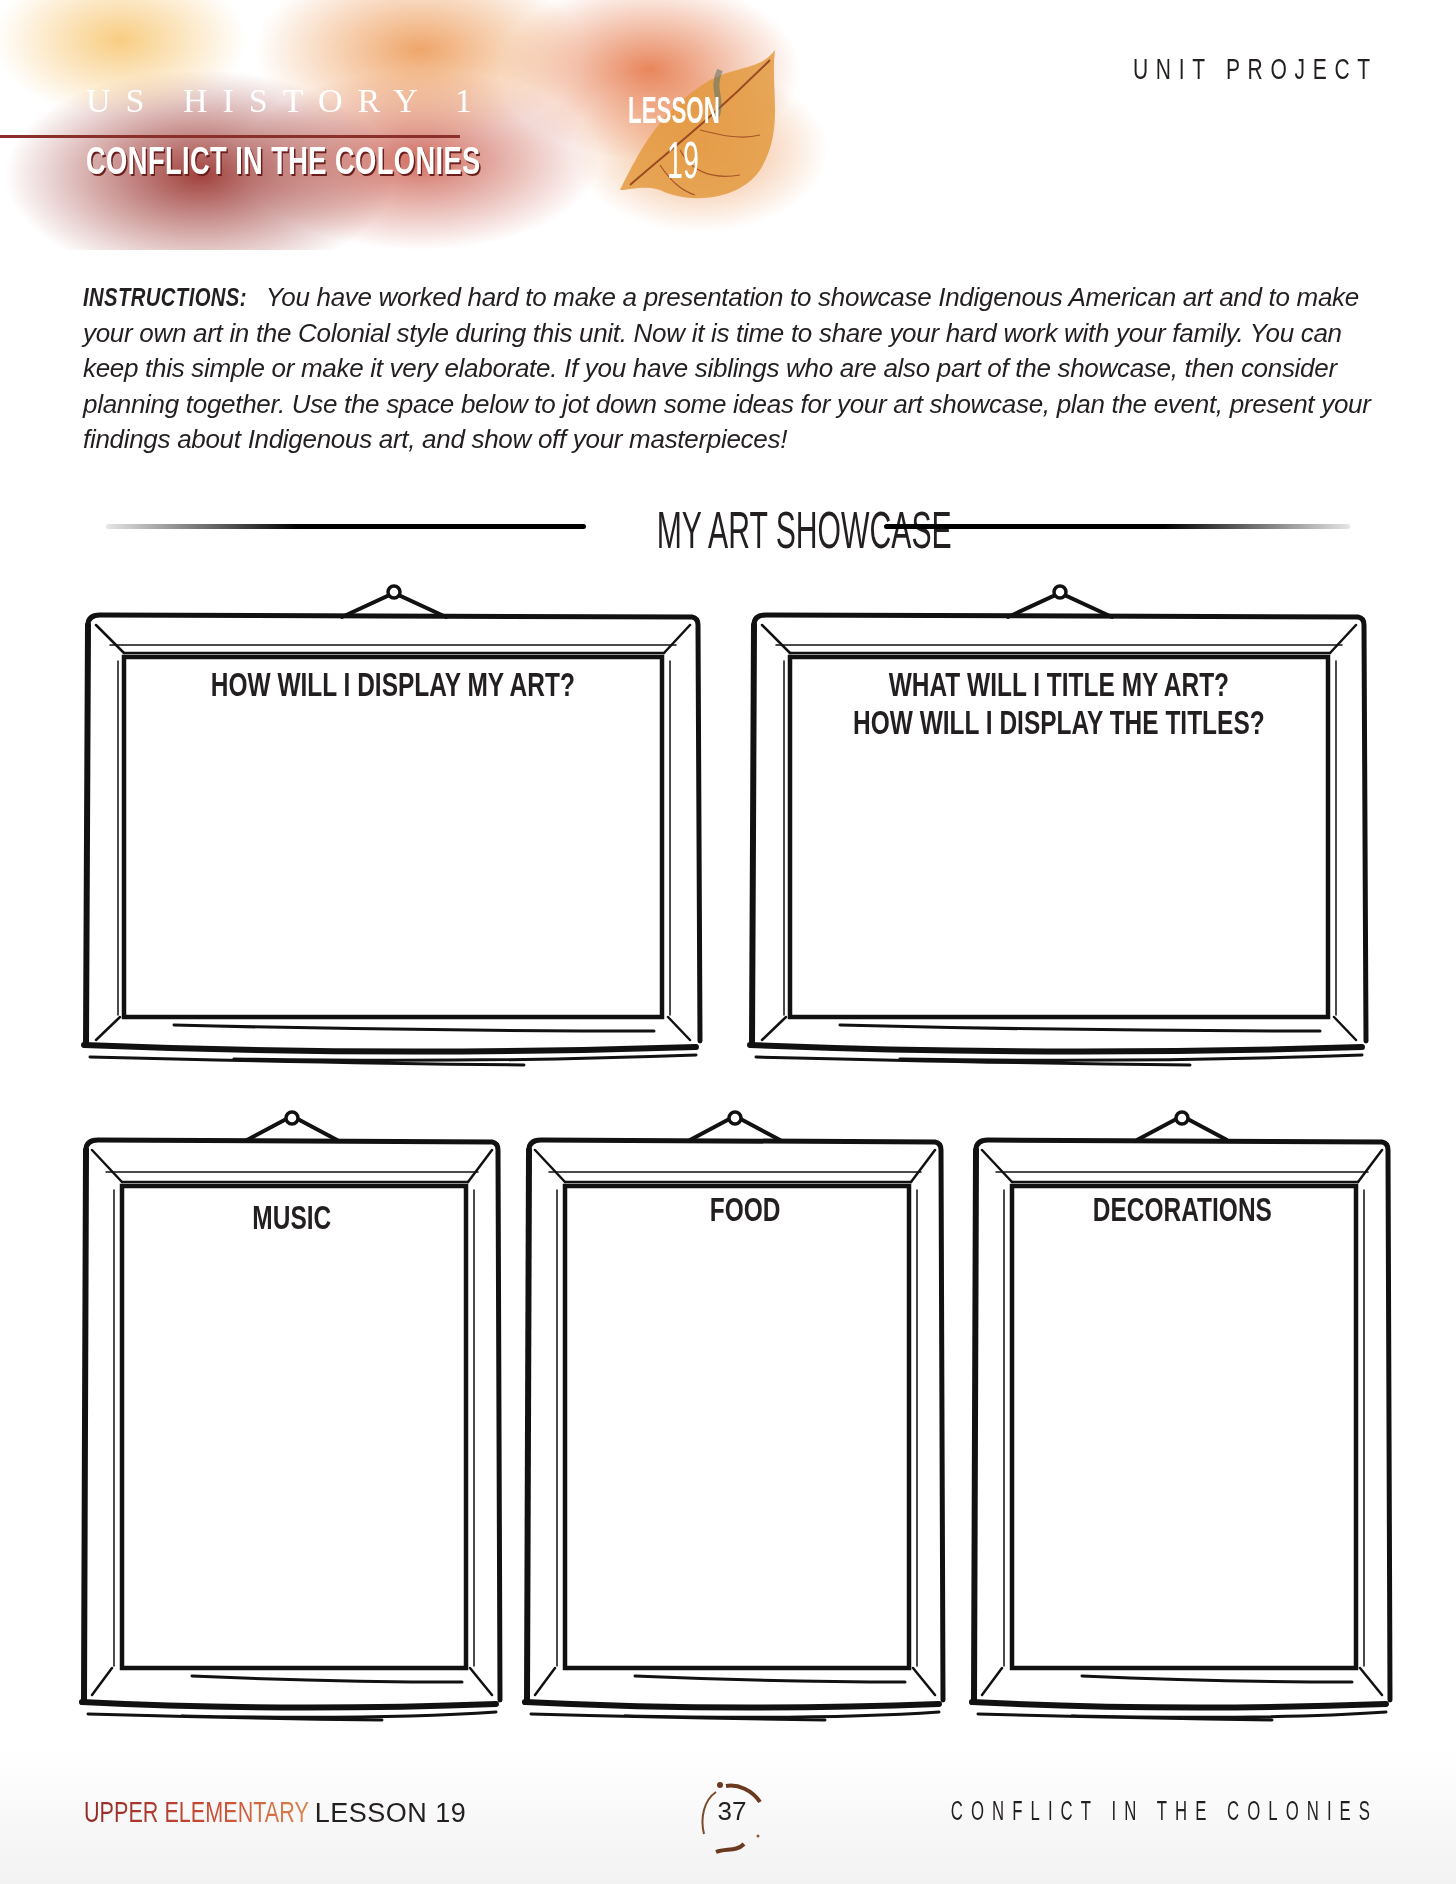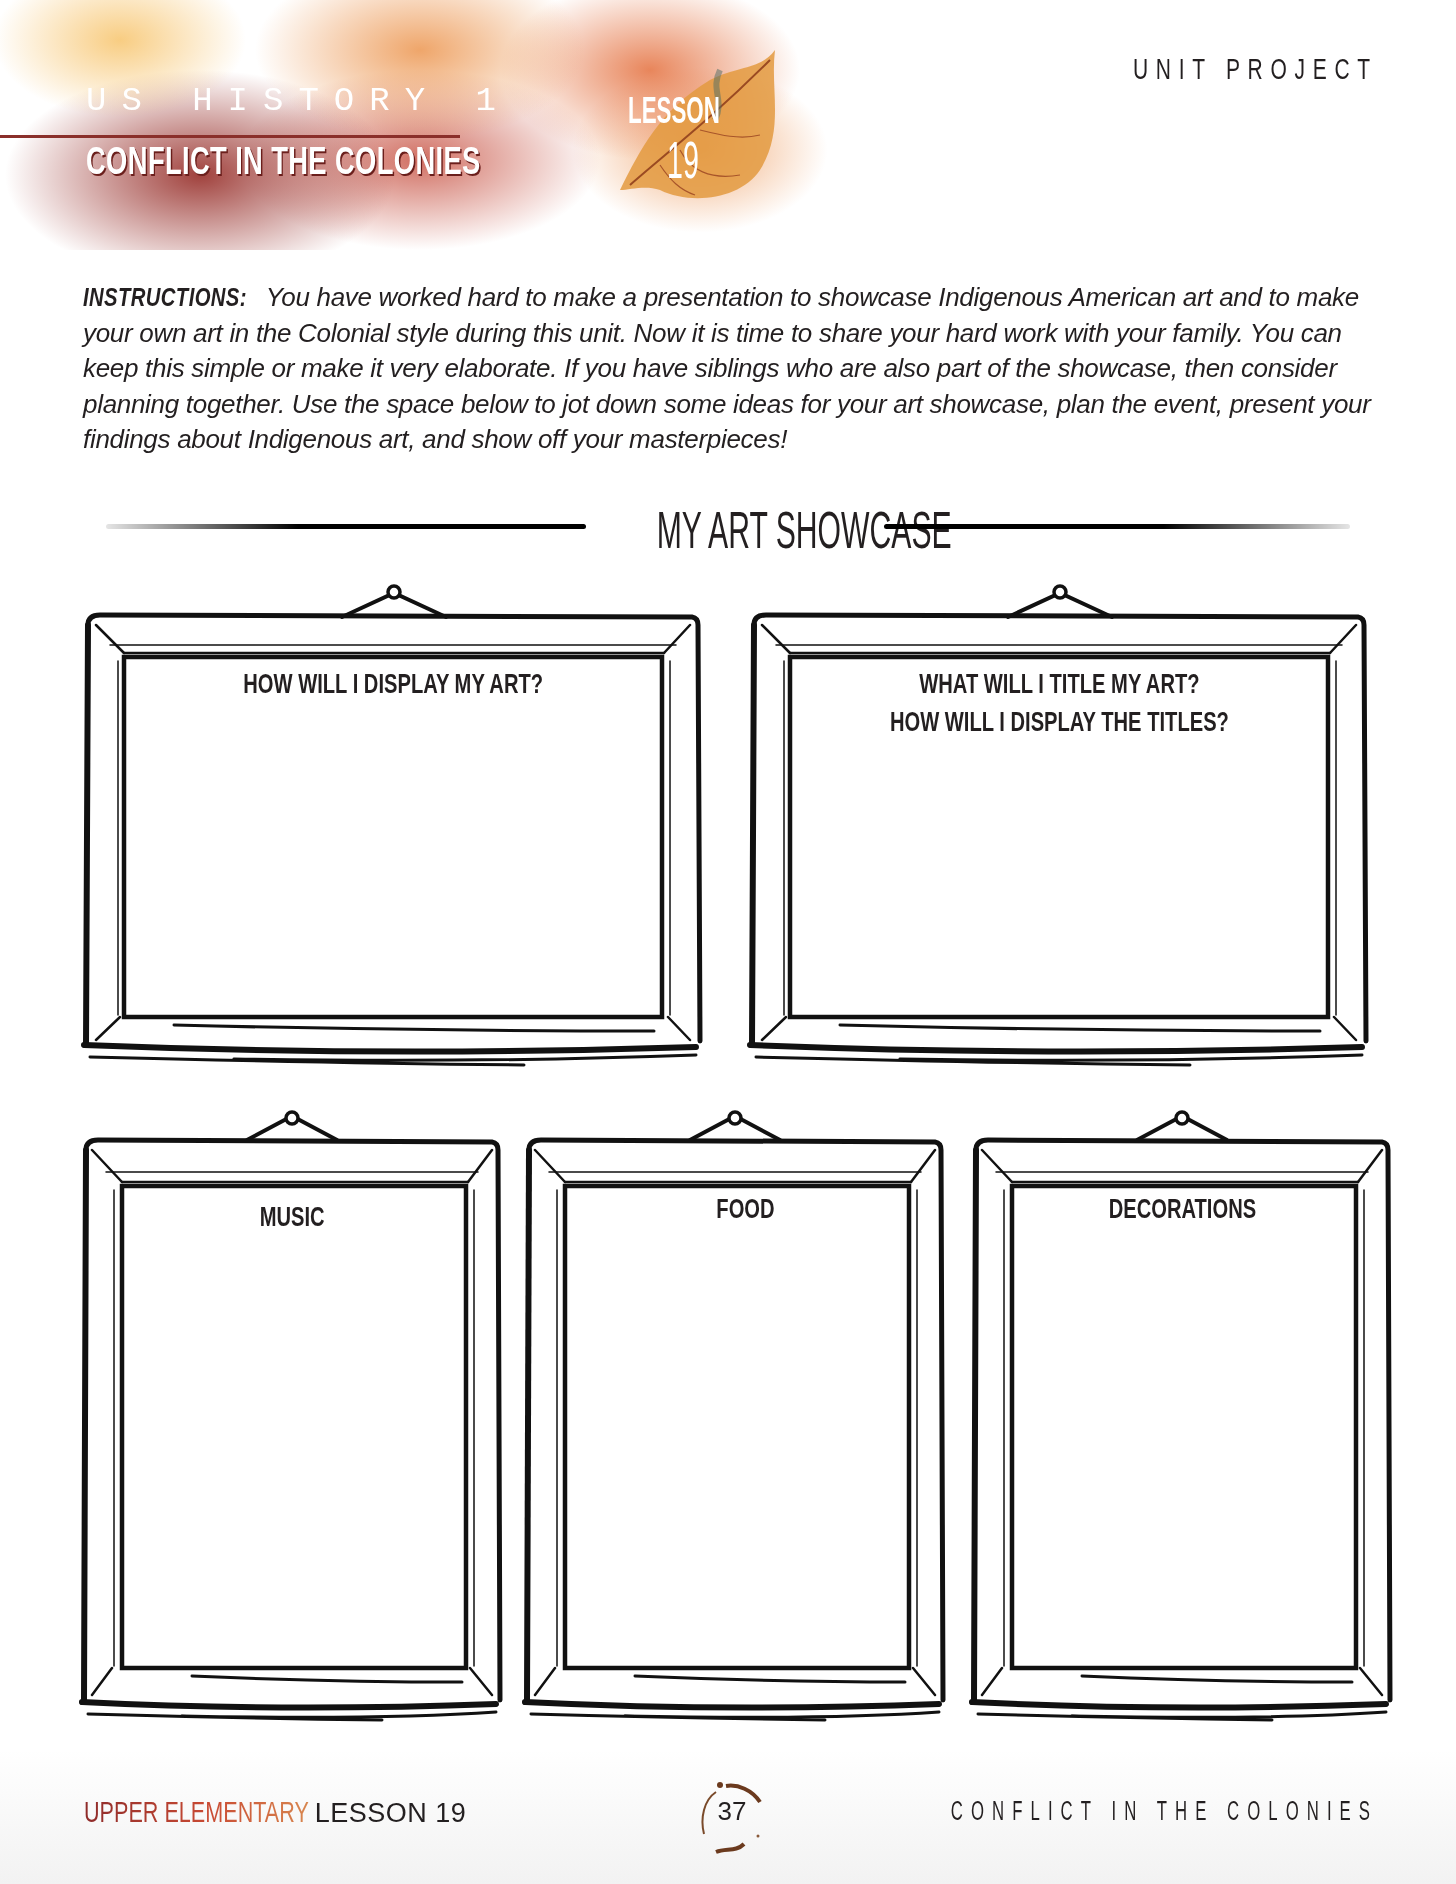--- a/index.html
+++ b/index.html
@@ -18,21 +18,21 @@
       radial-gradient(ellipse 260px 140px at 200px 175px, rgba(150,45,40,0.9), rgba(150,45,40,0) 75%),
       radial-gradient(ellipse 240px 120px at 420px 160px, rgba(200,85,70,0.85), rgba(200,85,70,0) 75%),
       radial-gradient(ellipse 200px 120px at 650px 70px, rgba(228,112,62,0.85), rgba(228,112,62,0) 75%),
       radial-gradient(ellipse 170px 110px at 700px 150px, rgba(235,140,70,0.7), rgba(235,140,70,0) 75%);
   }
   .leaf {
     left: 600px; top: 40px; width: 190px; height: 170px;
   }
   .title-small {
     left: 86px; top: 82px; font-size: 34px; letter-spacing: 15px; color: #fff;
-    font-family: Liberation Mono, monospace; font-weight: normal;
+    font-family: Liberation Serif, serif; font-weight: normal;
   }
   .title-rule { left: 0; top: 135px; width: 460px; height: 3px; background: #8a2f2a; }
   .title-big {
     left: 86px; top: 140px; font-size: 38px; color: #fff; font-weight: bold;
     transform: scaleX(0.72); transform-origin: left top; letter-spacing: 0.5px;
     text-shadow: 2px 2px 0 #6b1f1c;
   }
   .lesson-word {
     left: 628px; top: 90px; font-size: 36px; color: #fff; font-weight: bold;
     transform: scaleX(0.62); transform-origin: left top;
@@ -64,21 +64,21 @@
   .sec-title {
     left: 600px; top: 500px; width: 270px; text-align: center; font-size: 52px; color: #231f20;
     transform: scaleX(0.58); transform-origin: center top; white-space: nowrap;
   }
 
   
   .frame { position: absolute; }
   .frame svg { position: absolute; left: 0; top: 0; overflow: visible; }
   .frame .label {
     position: absolute; left: 0; right: 0; text-align: center; font-weight: bold;
-    font-size: 28px; line-height: 38px; color: #231f20; white-space: pre-line;
+    font-size: 34px; line-height: 38px; color: #231f20; white-space: pre-line;
   }
   .frame .label span { display: inline-block; transform: scaleX(0.72); transform-origin: center top; }
   .frame .write-area { position: absolute; background: transparent; }
 
   
   .footer-bg { left: 0; top: 1750px; width: 1456px; height: 134px;
     background: linear-gradient(to bottom, #ffffff, #f2f2f2); }
   .footer-left { left: 84px; top: 1795px; font-size: 30px; font-weight: normal; white-space: nowrap; }
   .footer-left .grade {
     display: inline-block; transform: scaleX(0.72); transform-origin: left center;

